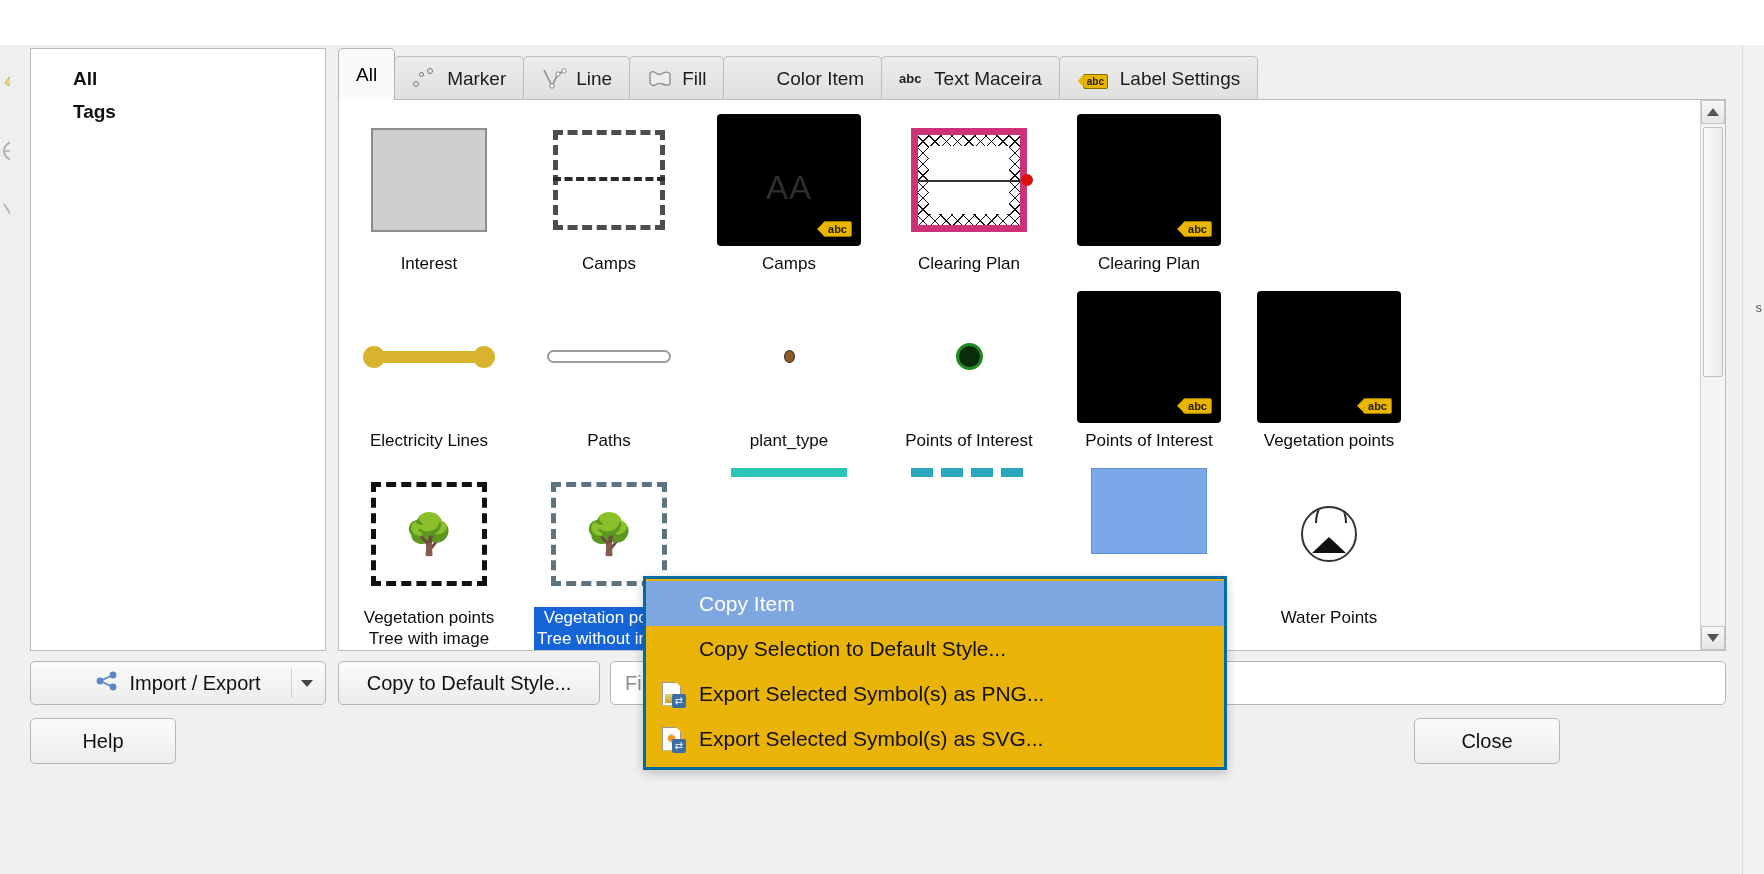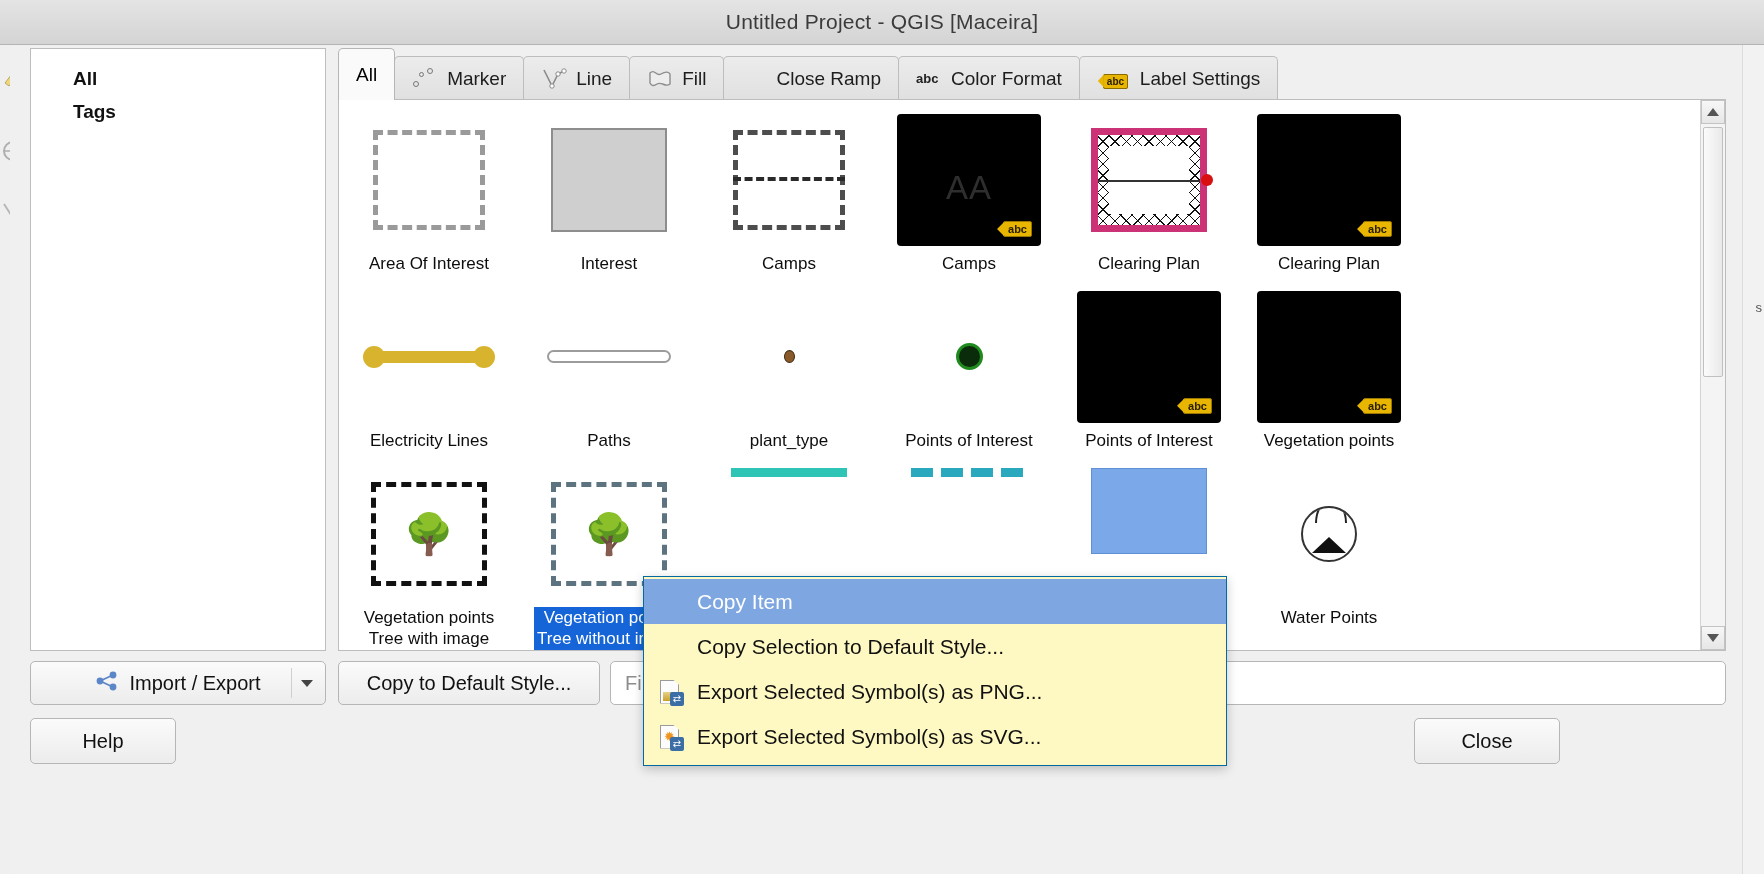--- a/index.html
+++ b/index.html
@@ -241,21 +241,21 @@
   }
   .searchbox input {
     border:none; outline:none; width:100%; font-size:20px; color:#222;
     font-family:"Liberation Sans", sans-serif; background:transparent;
   }
   .searchbox input::placeholder { color:#8d8d8d; }
 
   
   .ctxmenu {
     position: absolute; left: 633px; top: 531px; width: 584px;
-    background: #fef9c3; border: 1px solid #0369a1;
+    background: #eab308; border: 3px solid #0369a1;
     box-shadow: 0 3px 10px rgba(0,0,0,.22);
     padding: 2px 0 6px 0; z-index: 50;
   }
   .ctxitem {
     height: 45px; display: flex; align-items: center;
     font-size: 21px; color: #111; padding-left: 14px; gap: 13px;
   }
   .ctxitem.hl { background: #7ea6e0; color: #ffffff; }
   .ctxitem .mi-ico { width: 26px; height: 28px; position: relative; flex: 0 0 auto; }
   .ctxitem .mi-lbl { white-space: nowrap; }
@@ -299,23 +299,20 @@
   .ic-lbl::before{
     content:""; position:absolute; left:-6px; top:0; bottom:0; width:6px;
     background:#e8b600; clip-path: polygon(100% 0, 100% 100%, 0 50%);
   }
 </style>
 </head>
 <body>
 
 <div id="app">
 
-  <div class="titlebar">
-    <div class="titlebar-text">Untitled Project - QGIS [Maceira]</div>
-  </div>
 
   <div class="backdrop"></div>
   <div class="bd-toolbar-left">
     <div class="bd-ic" style="top:20px;">
       <svg width="22" height="24" viewBox="0 0 22 24">
           <path d="M3 18 L13 5 L17 8 L7 21 Z" fill="#f5c518" stroke="#8a6d00"></path>
         </svg>
     </div>
     <div class="bd-ic" style="top:95px;">
       <svg width="22" height="22" viewBox="0 0 22 22">
@@ -371,46 +368,40 @@
         <span class="tab-ico ic-fill">
           <svg width="26" height="22" viewBox="0 0 26 22">
             <path d="M3 5 C8 0, 9 9, 14 6 C19 3, 22 4, 23 6 L23 16 C18 20, 15 13, 10 16 C6 19, 4 17, 3 15 Z" fill="#ededed" stroke="#8d8d8d" stroke-width="1.4"></path>
           </svg>
         </span>
         <span>Fill</span>
       </div>
 
       <div class="tab">
         <span class="tab-ico"><span class="ic-cramp"></span></span>
-        <span>Close Ramp</span>
+        <span>Color Item</span>
       </div>
 
       <div class="tab">
         <span class="tab-ico ic-abc">abc</span>
-        <span>Color Format</span>
+        <span>Text Maceira</span>
       </div>
 
       <div class="tab">
         <span class="tab-ico" style="width:34px;">
           <span class="ic-lbl">abc</span>
         </span>
         <span>Label Settings</span>
       </div>
     </div>
 
     <div class="gridwrap">
       <div class="grid">
 
         <div class="grow">
-          <div class="cell">
-            <div class="thumb">
-                <div class="sq-dash-gray"></div>
-              </div>
-            <div class="cap">Area Of Interest</div>
-          </div>
           <div class="cell">
             <div class="thumb">
                 <div class="sq-fill-gray"></div>
               </div>
             <div class="cap">Interest</div>
           </div>
           <div class="cell">
             <div class="thumb">
                 <div class="sq-dash-dark"></div>
               </div>

